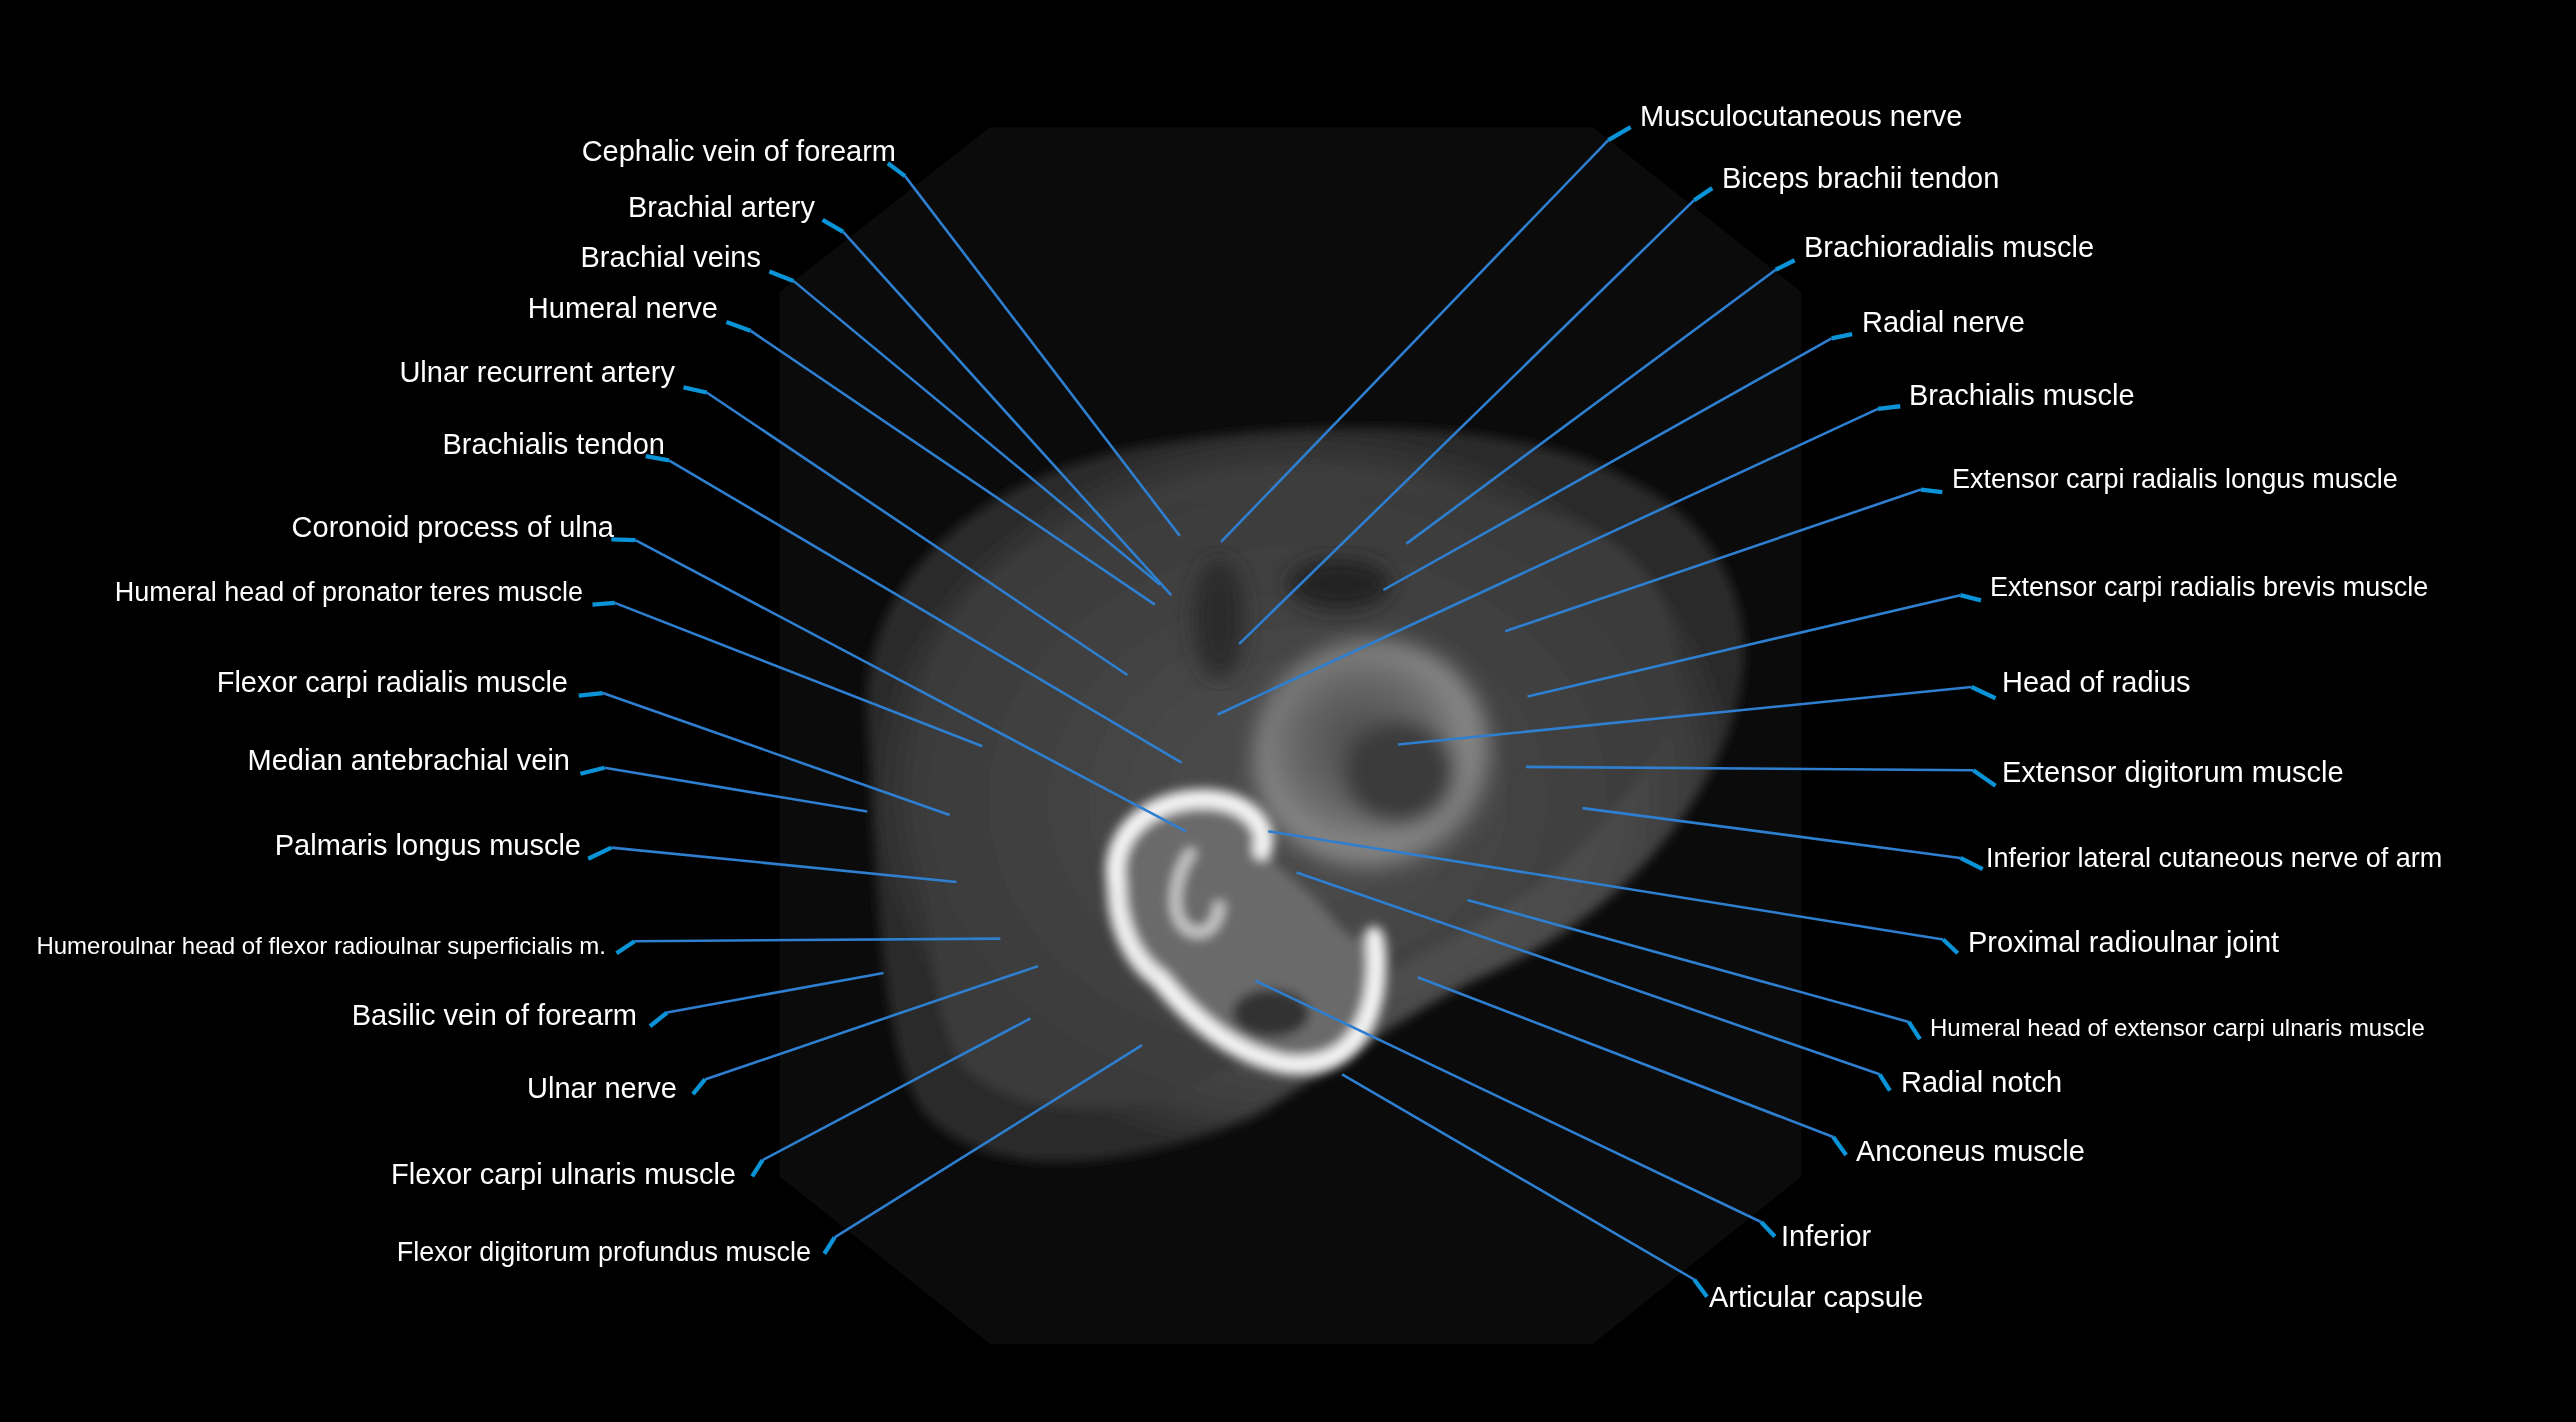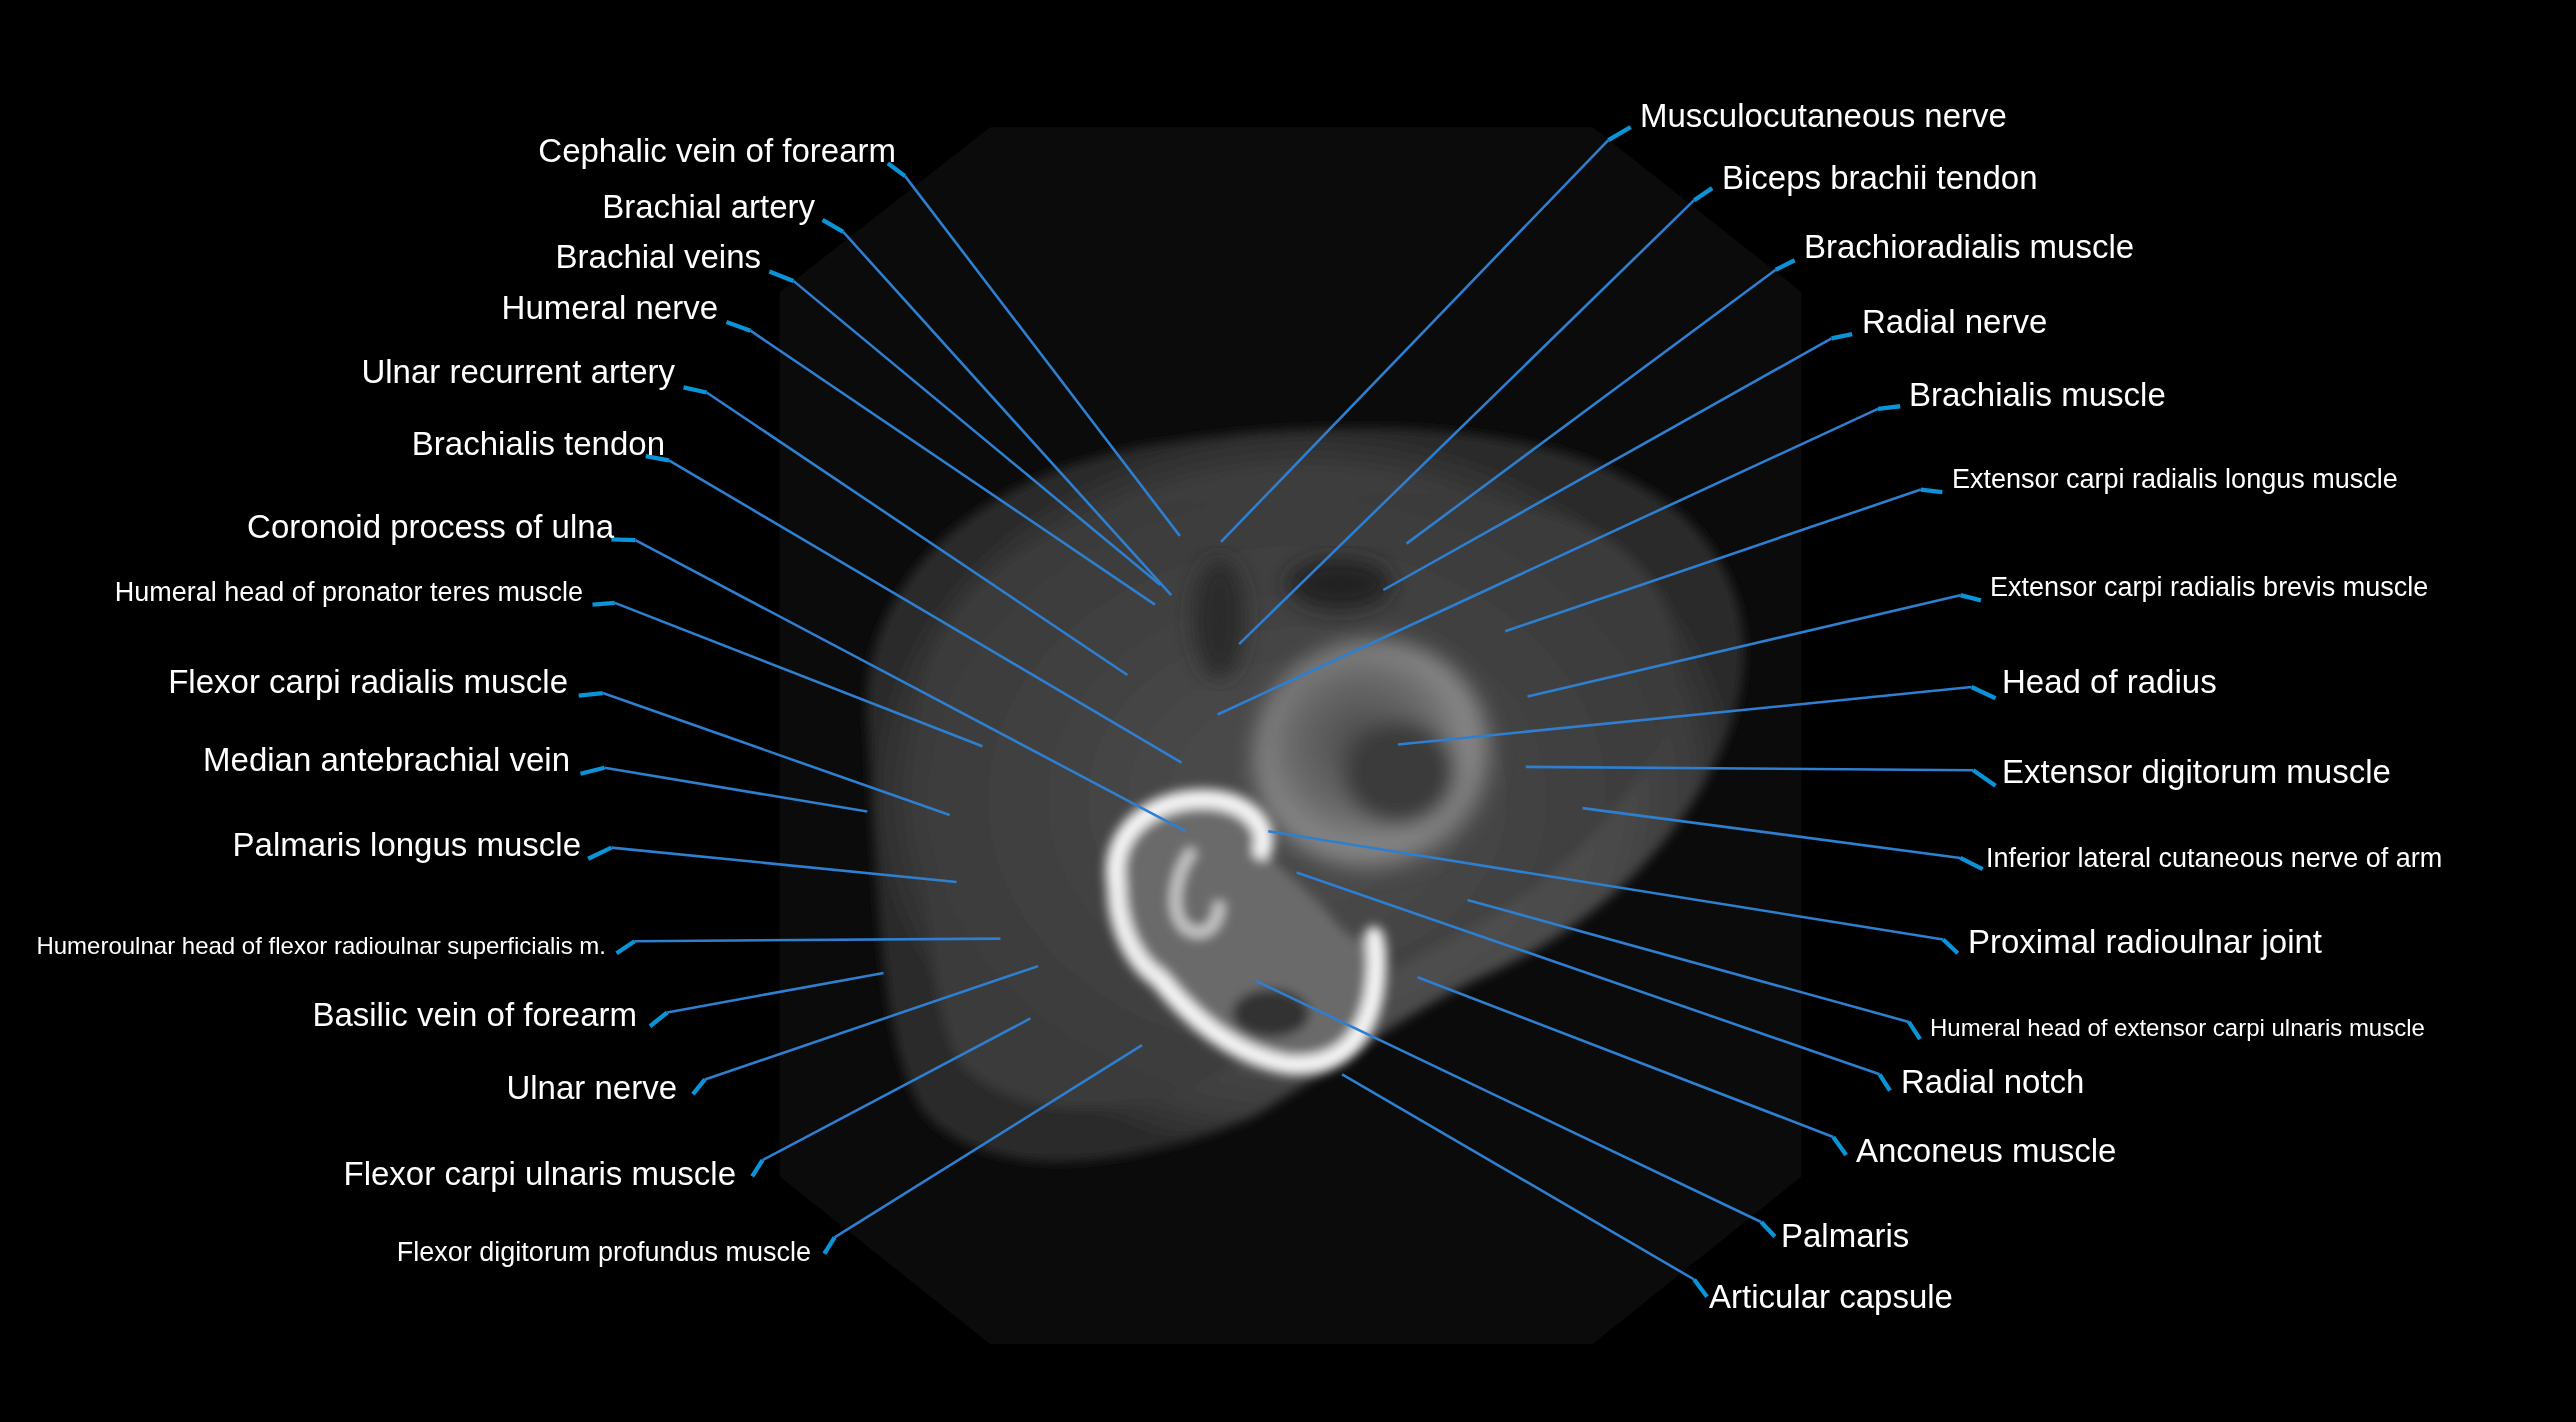--- a/index.html
+++ b/index.html
@@ -1,20 +1,20 @@
 <!DOCTYPE html>
 <html style="font-size:13.7px"><head>
 <meta charset="utf-8">
 <style>
   html, body { margin:0; padding:0; background:#000; }
   body { width:2576px; height:1423px; position:relative; overflow:hidden;
          font-family:"Liberation Sans", sans-serif; }
   #stage { position:absolute; left:0; top:0; width:2576px; height:1423px; }
   svg { position:absolute; left:0; top:0; }
-  .lbl { position:absolute; color:#fff; font-size:33px; line-height:1; white-space:nowrap; }
+  .lbl { position:absolute; color:#fff; font-size:29px; line-height:1; white-space:nowrap; }
   .lbl.small { font-size:27px; }
   .lbl.xsmall { font-size:24px; }
   .left { transform:translate(-100%, -80%); }
   .right { transform:translate(0, -80%); }
 </style>
 </head>
 <body>
 
 <div id="stage">
   <svg id="scan" width="2576" height="1423" viewBox="0 0 3000 1657">
@@ -160,17 +160,17 @@
       <div class="lbl right" style="left: 1909px; top: 404px;">Brachialis muscle</div>
       <div class="lbl right small" style="left: 1952px; top: 488px;">Extensor carpi radialis longus muscle</div>
       <div class="lbl right small" style="left: 1990px; top: 596px;">Extensor carpi radialis brevis muscle</div>
       <div class="lbl right" style="left: 2002px; top: 691px;">Head of radius</div>
       <div class="lbl right" style="left: 2002px; top: 781px;">Extensor digitorum muscle</div>
       <div class="lbl right small" style="left: 1986px; top: 867px;">Inferior lateral cutaneous nerve of arm</div>
       <div class="lbl right" style="left: 1968px; top: 951px;">Proximal radioulnar joint</div>
       <div class="lbl right xsmall" style="left: 1930px; top: 1035px;">Humeral head of extensor carpi ulnaris muscle</div>
       <div class="lbl right" style="left: 1901px; top: 1091px;">Radial notch</div>
       <div class="lbl right" style="left: 1856px; top: 1160px;">Anconeus muscle</div>
-      <div class="lbl right" style="left: 1781px; top: 1245px;">Palmaris</div>
+      <div class="lbl right" style="left: 1781px; top: 1245px;">Inferior</div>
       <div class="lbl right" style="left: 1709px; top: 1306px;">Articular capsule</div>
     </div>
 </div>
 
 
 </body></html>

